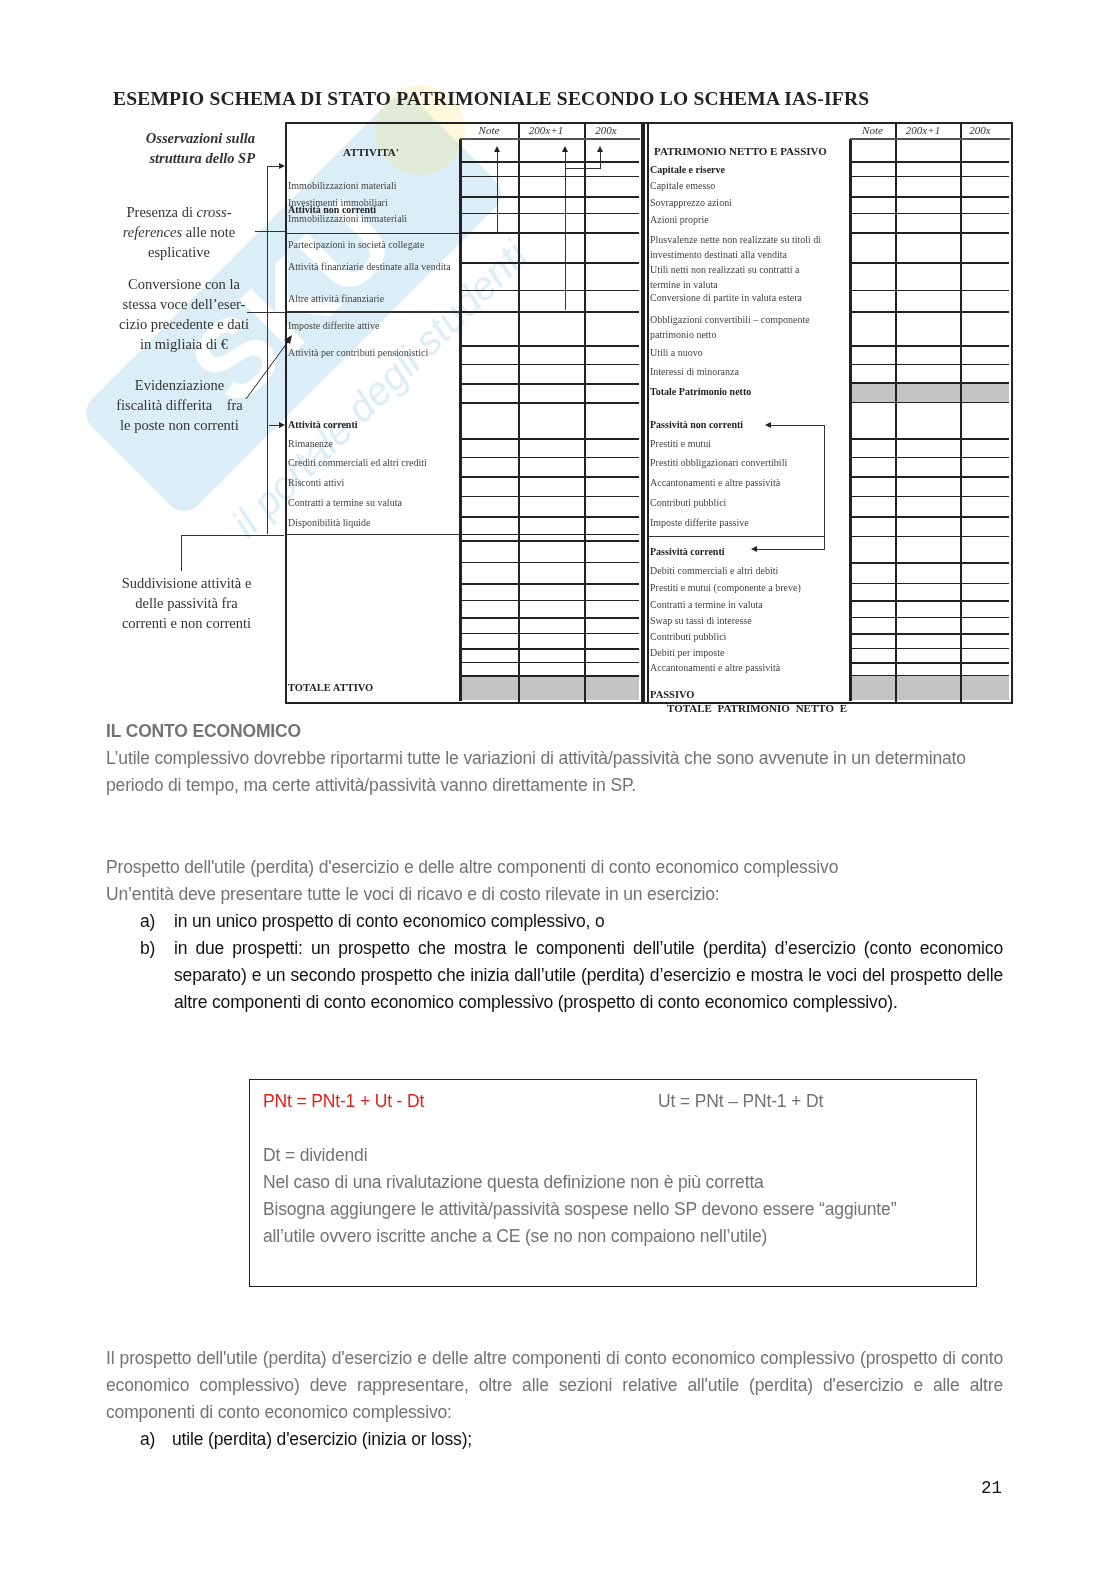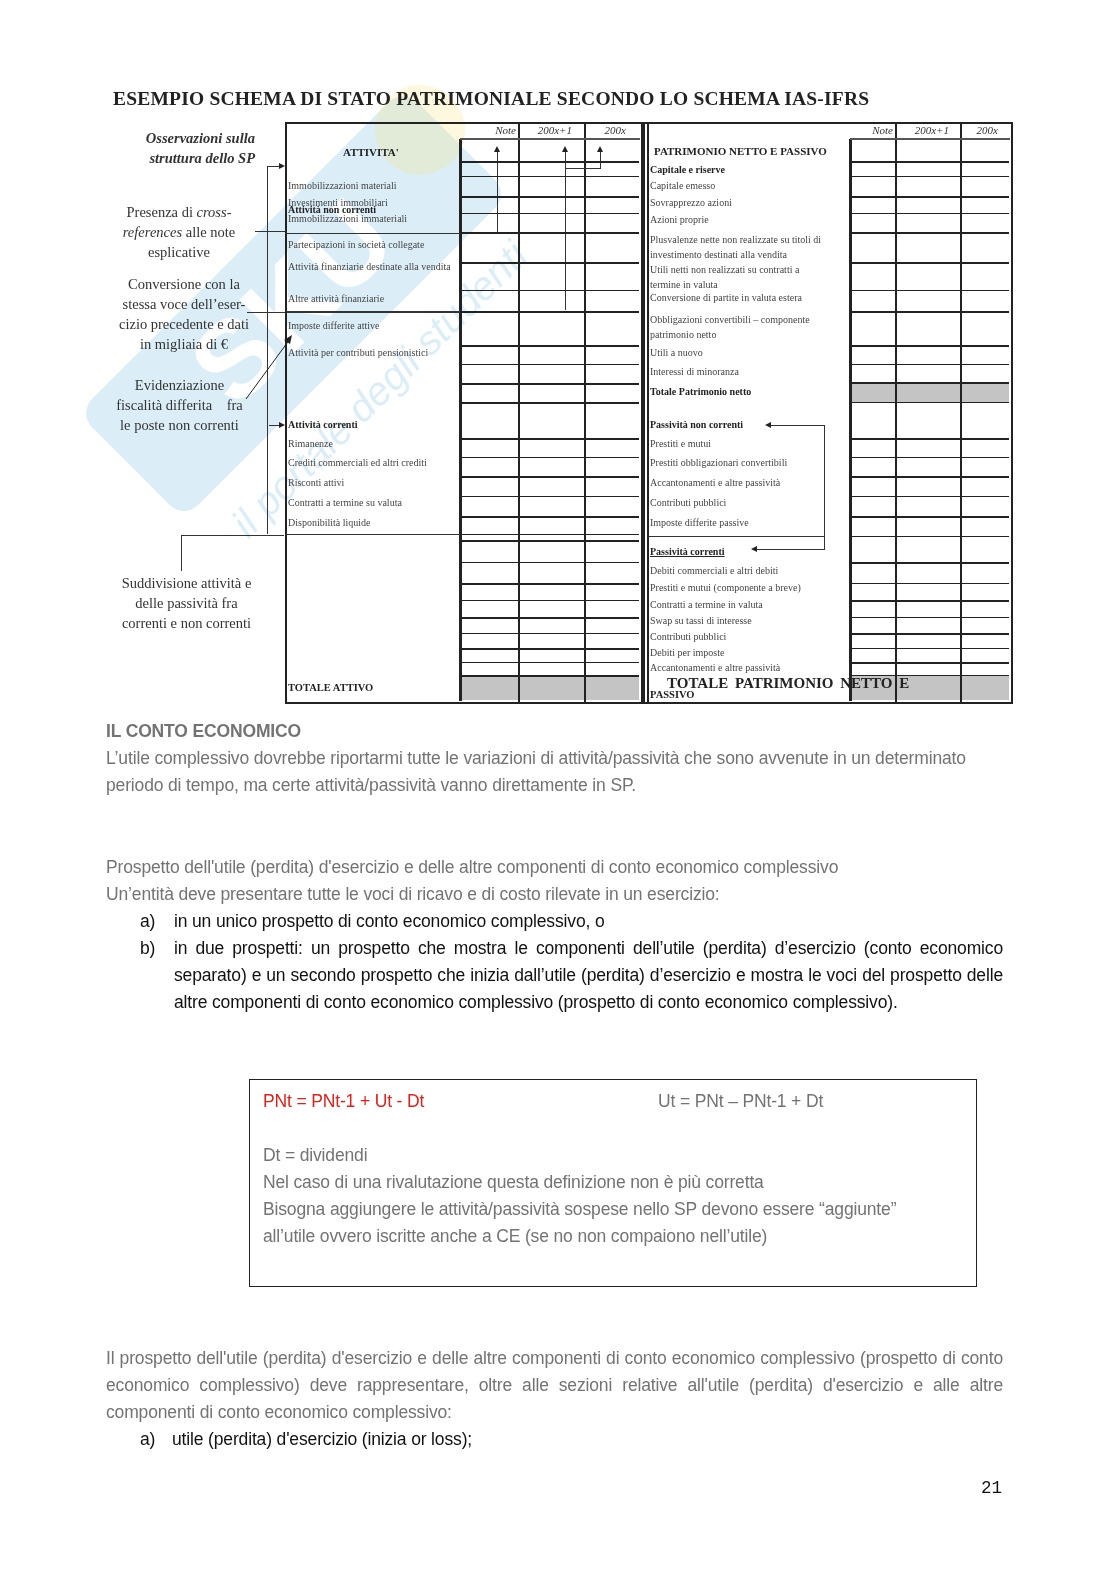--- a/index.html
+++ b/index.html
@@ -15,21 +15,21 @@
   .obs { position: absolute; font-family: "Liberation Serif", serif; color: #333; text-align: center; font-size: 14.5px; line-height: 20px; }
   .obs.italic { font-style: italic; font-weight: bold; text-align: right; }
   .obs i { font-style: italic; }
 
   .box { position: absolute; border: 2px solid #222; background: transparent; }
   .vline { position: absolute; background: #222; width: 2px; }
   .hline { position: absolute; background: #222; height: 2px; }
   .thin-h { position: absolute; background: #333; height: 1px; }
   .thin-v { position: absolute; background: #333; width: 1px; }
 
-  .col-head { position: absolute; font-family: "Liberation Serif", serif; font-style: italic; font-size: 11px; color: #333; text-align: right; }
+  .col-head { position: absolute; font-family: "Liberation Serif", serif; font-style: italic; font-size: 11px; color: #333; text-align: center; }
   .sec-head { position: absolute; font-family: "Liberation Serif", serif; font-weight: bold; font-size: 11px; color: #222; white-space: nowrap; }
   .item { position: absolute; font-family: "Liberation Serif", serif; font-size: 10px; color: #444; white-space: nowrap; line-height: 12px; }
   .item.bold { font-weight: bold; color: #222; }
   .item.wrap { white-space: normal; }
   .gray { position: absolute; background: #c4c4c4; }
 
   .arrow-up { position: absolute; width: 0; height: 0; border-left: 3px solid transparent; border-right: 3px solid transparent; border-bottom: 6px solid #222; }
   .arrow-right { position: absolute; width: 0; height: 0; border-top: 3px solid transparent; border-bottom: 3px solid transparent; border-left: 6px solid #222; }
   .arrow-left { position: absolute; width: 0; height: 0; border-top: 3px solid transparent; border-bottom: 3px solid transparent; border-right: 6px solid #222; }
 
@@ -180,31 +180,31 @@
   <div class="item bold" style="left:650px; top:419px;">Passività non correnti</div>
   <div class="arrow-left" style="left:765px; top:422px;"></div>
   <div class="thin-h" style="left:771px; top:425px; width:54px;"></div>
   <div class="thin-v" style="left:824px; top:425px; height:124px;"></div>
   <div class="item" style="left:650px; top:438px;">Prestiti e mutui</div>
   <div class="item" style="left:650px; top:457px;">Prestiti obbligazionari convertibili</div>
   <div class="item" style="left:650px; top:477px;">Accantonamenti e altre passività</div>
   <div class="item" style="left:650px; top:497px;">Contributi pubblici</div>
   <div class="item" style="left:650px; top:517px;">Imposte differite passive</div>
   <div class="thin-h" style="left:649px; top:536px; width:176px;"></div>
-  <div class="item bold" style="left:650px; top:546px;text-decoration:underline;">Passività correnti</div>
+  <div class="item bold" style="left:650px; top:546px;">Passività correnti</div>
   <div class="arrow-left" style="left:751px; top:546px;"></div>
   <div class="thin-h" style="left:757px; top:549px; width:68px;"></div>
   <div class="item" style="left:650px; top:565px;">Debiti commerciali e altri debiti</div>
   <div class="item" style="left:650px; top:582px;">Prestiti e mutui (componente a breve)</div>
   <div class="item" style="left:650px; top:599px;">Contratti a termine in valuta</div>
   <div class="item" style="left:650px; top:615px;">Swap su tassi di interesse</div>
   <div class="item" style="left:650px; top:631px;">Contributi pubblici</div>
   <div class="item" style="left:650px; top:647px;">Debiti per imposte</div>
   <div class="item" style="left:650px; top:662px;">Accantonamenti e altre passività</div>
-  <div class="item bold" style="left:650px; top:677px; font-size:15px; word-spacing:3px;padding-left:17px;">TOTALE  PATRIMONIO  NETTO  E</div>
+  <div class="item bold" style="left:650px; top:702px; font-size:11px; word-spacing:3px;padding-left:17px;">TOTALE  PATRIMONIO  NETTO  E</div>
   <div class="item bold" style="left:650px; top:689px; font-size:10.5px;">PASSIVO</div>
 <div class="hline" style="left: 461px; top: 161px; width: 178px; height: 2px;"></div>
     <div class="hline" style="left: 461px; top: 176px; width: 178px; height: 1px;"></div>
     <div class="hline" style="left: 461px; top: 196px; width: 178px; height: 2px;"></div>
     <div class="hline" style="left: 461px; top: 213px; width: 178px; height: 1px;"></div>
     <div class="hline" style="left: 461px; top: 232px; width: 178px; height: 2px;"></div>
     <div class="hline" style="left: 461px; top: 262px; width: 178px; height: 2px;"></div>
     <div class="hline" style="left: 461px; top: 290px; width: 178px; height: 1px;"></div>
     <div class="hline" style="left: 461px; top: 311px; width: 178px; height: 2px;"></div>
     <div class="hline" style="left: 461px; top: 345px; width: 178px; height: 2px;"></div>

